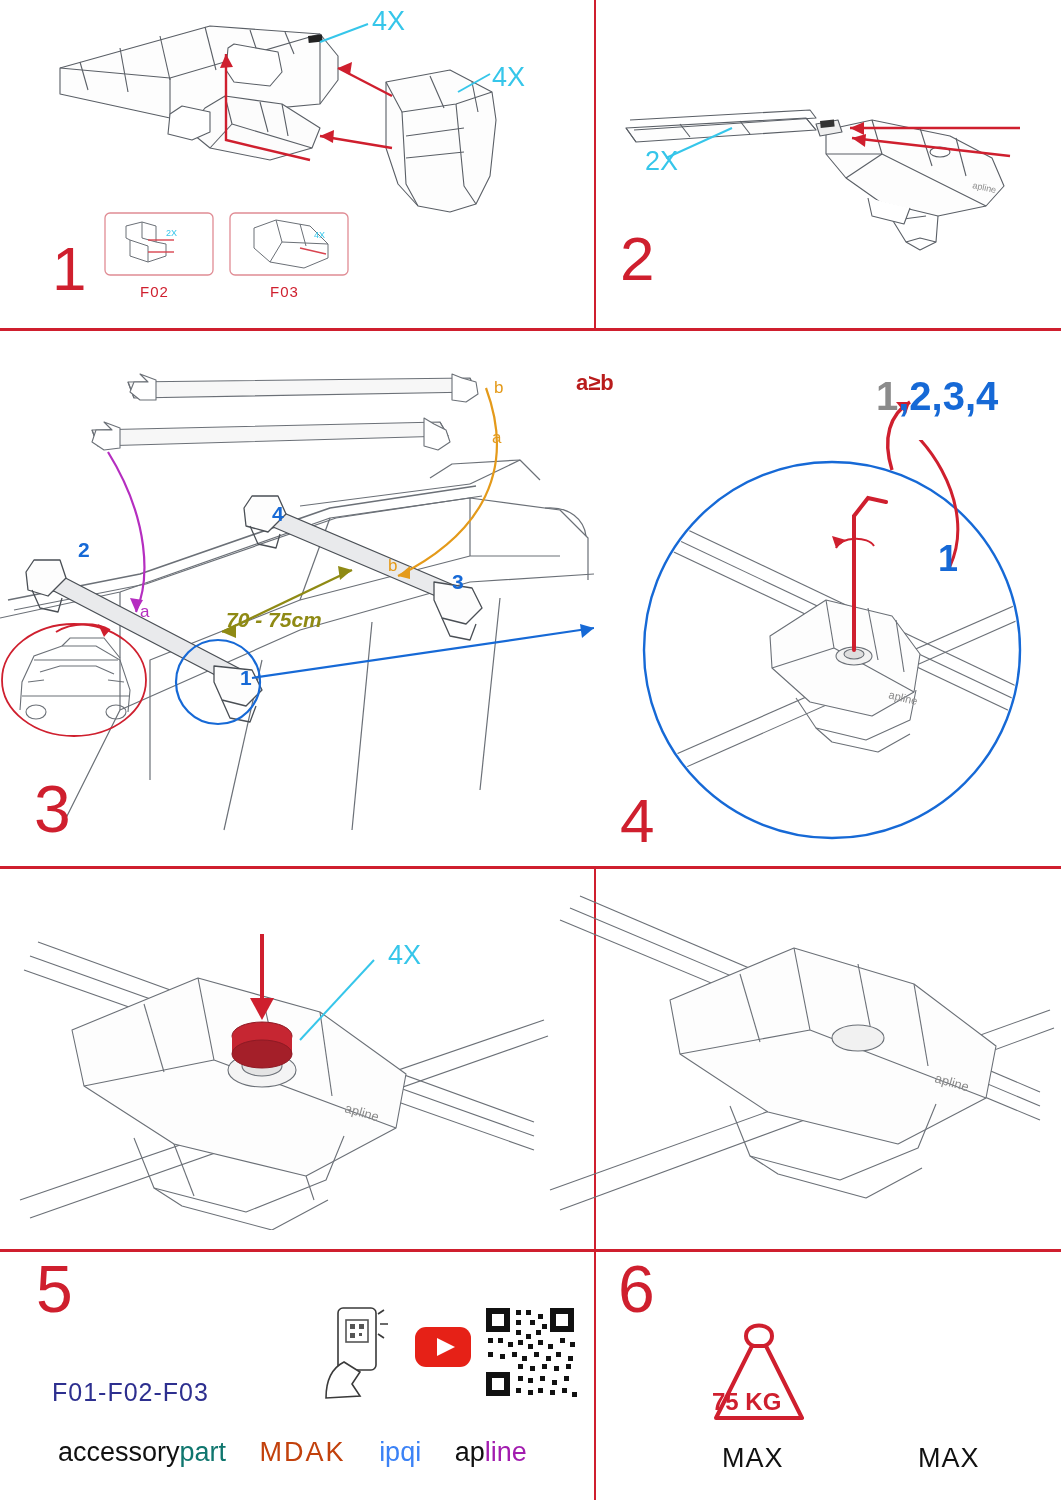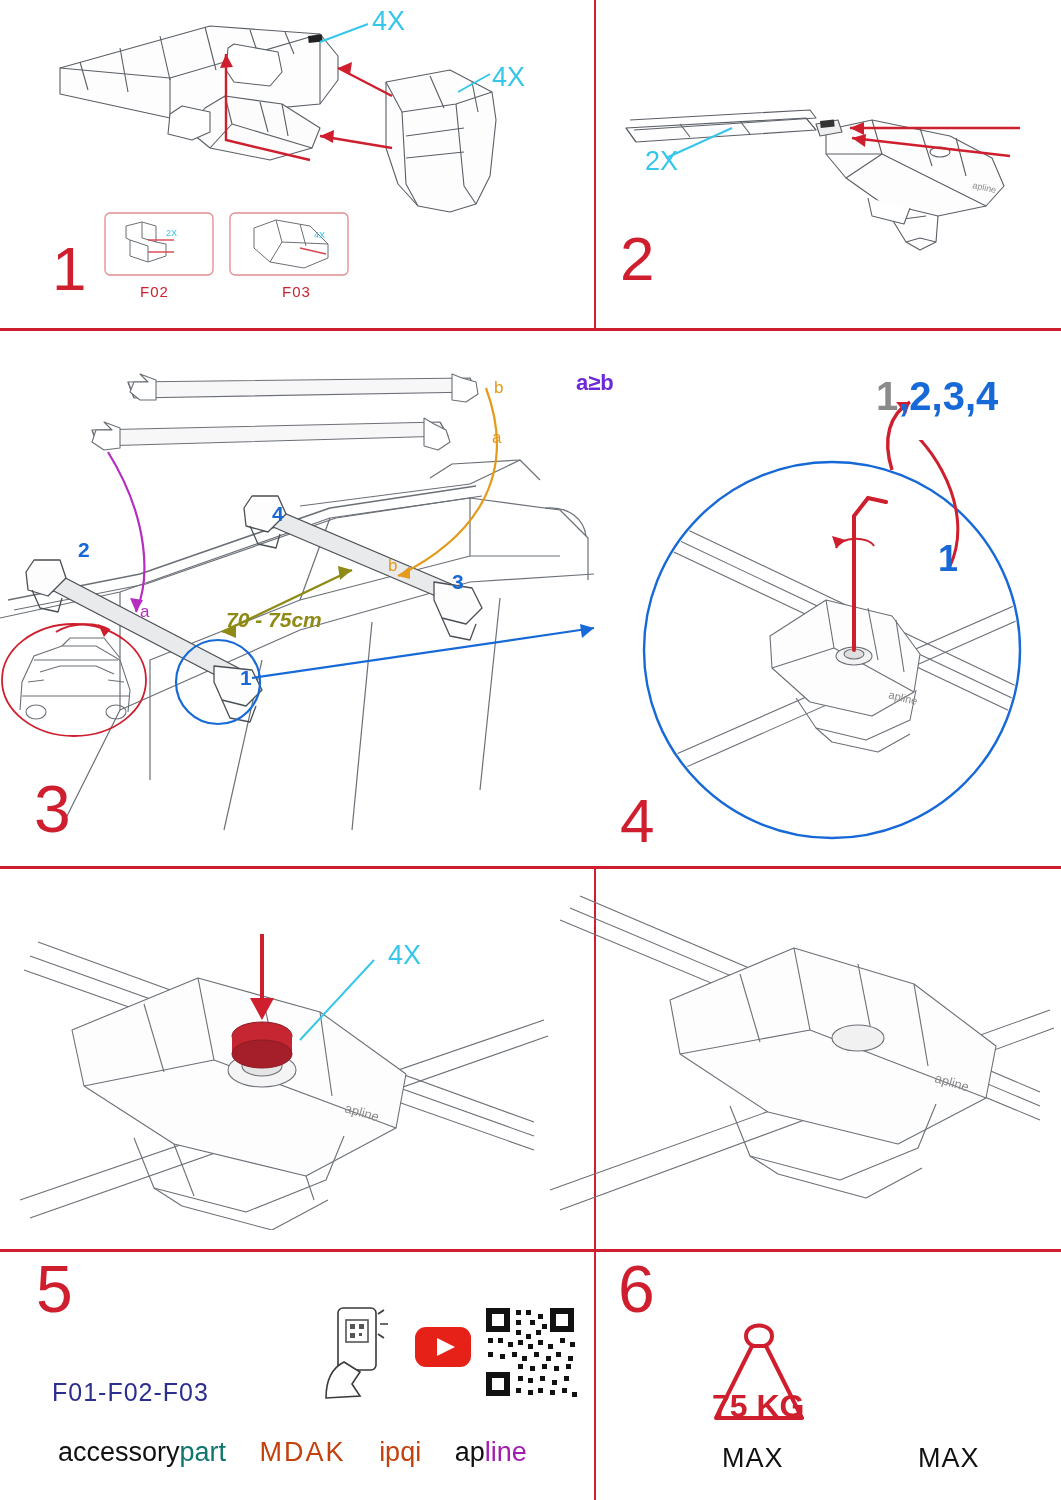--- a/index.html
+++ b/index.html
@@ -36,21 +36,21 @@
   .dkol{color:#8f8a14;}
 
   svg{display:block;}
   .drw{position:absolute;}
 
   
   .codes{position:absolute;left:52px;top:1378px;font-size:25px;letter-spacing:1px;color:#2d2f8f;font-family:"Liberation Sans",sans-serif;}
   .brands{position:absolute;left:58px;top:1437px;font-size:27px;color:#111;}
   .brands span.accent{color:#0f766e;}
   .brands .b2{color:#c2410c;letter-spacing:2px;}
-  .brands .b3{color:#c2410c;}
+  .brands .b3{color:#3b82f6;}
   .brands .b4{color:#111;}
   .brands .b4 i{color:#a21caf;font-style:normal;}
   .maxtxt{position:absolute;font-size:27px;color:#111;letter-spacing:1px;}
 </style>
 </head>
 <body>
 
 <div class="sheet">
 
   <div class="hr r1"></div>
@@ -134,21 +134,21 @@
           <path d="M44 40 L70 40"></path>
         <path d="M196 36 L222 42"></path>
       </g>
       <g fill="#36c6ea" font-size="9" font-family="Liberation Sans,sans-serif">
         <text x="62" y="24">2X</text>
         <text x="210" y="26">4X</text>
       </g>
     </svg>
   </div>
   <span class="lbl" style="left:140px;top:283px;font-size:15px;color:#cf1f2e;letter-spacing:1px;">F02</span>
-  <span class="lbl" style="left:282px;top:283px;font-size:15px;color:#cf1f2e;letter-spacing:1px;">F03</span>
+  <span class="lbl" style="left:270px;top:283px;font-size:15px;color:#cf1f2e;letter-spacing:1px;">F03</span>
   <span class="stepnum s1">1</span>
 
   <div class="drw" style="left:620px;top:90px;">
     <svg width="430" height="170" viewBox="0 0 430 170">
       <g fill="none" stroke="#5a5f66" stroke-width="1.1" stroke-linejoin="round">
 
         <path d="M6 38 L186 28 L196 40 L16 52 Z" fill="#fdfdfd"></path>
         <path d="M6 38 L16 52"></path>
         <path d="M60 34 L70 47"></path>
         <path d="M120 31 L130 44"></path>
@@ -281,21 +281,21 @@
 
       <path d="M252 318 L594 268" fill="none" stroke="#1669d6" stroke-width="2.2"></path>
       <polygon points="594,268 580,264 582,278" fill="#1669d6"></polygon>
     </svg>
   </div>
 
   <span class="lbl ol" style="left:494px;top:378px;font-size:17px;">b</span>
   <span class="lbl ol" style="left:492px;top:428px;font-size:17px;">a</span>
   <span class="lbl mag" style="left:140px;top:602px;font-size:17px;">a</span>
   <span class="lbl ol" style="left:388px;top:556px;font-size:17px;">b</span>
-  <span class="lbl" style="left:576px;top:370px;font-size:22px;font-weight:bold;color:#6d28d9;"><span>a≥b</span></span>
+  <span class="lbl" style="left:576px;top:370px;font-size:22px;font-weight:bold;color:#b91c1c;"><span>a≥b</span></span>
   <span class="lbl dkol" style="left:226px;top:608px;font-size:21px;font-style:italic;font-weight:bold;text-align:right;">70 - 75cm</span>
   <span class="lbl blu" style="left:240px;top:666px;font-size:21px;font-weight:bold;">1</span>
   <span class="lbl blu" style="left:78px;top:538px;font-size:21px;font-weight:bold;">2</span>
   <span class="lbl blu" style="left:452px;top:570px;font-size:21px;font-weight:bold;">3</span>
   <span class="lbl blu" style="left:272px;top:502px;font-size:21px;font-weight:bold;">4</span>
   <span class="stepnum s3">3</span>
 
   <div class="drw" style="left:620px;top:440px;">
     <svg width="430" height="400" viewBox="0 0 430 400">
       <circle cx="212" cy="210" r="188" fill="none" stroke="#1669d6" stroke-width="2.4"></circle>
@@ -507,18 +507,18 @@
   <span class="stepnum s6">6</span>
 
   <div class="drw" style="left:694px;top:1306px;">
     <svg width="130" height="124" viewBox="0 0 130 124">
       <g fill="none" stroke="#cf1f2e" stroke-width="4" stroke-linejoin="round">
         <path d="M52 30 C52 16 78 16 78 30 C78 38 70 40 70 40 L60 40 C60 40 52 38 52 30 Z"></path>
         <path d="M58 40 L72 40 L108 112 L22 112 Z"></path>
       </g>
     </svg>
   </div>
-  <span class="lbl" style="left:712px;top:1388px;font-size:32px;font-weight:bold;color:#cf1f2e;">75 KG</span>
+  <span class="lbl" style="left:712px;top:1388px;font-size:24px;font-weight:bold;color:#cf1f2e;">75 KG</span>
   <span class="maxtxt" style="left:722px;top:1443px;">MAX</span>
 
   <span class="maxtxt" style="left:918px;top:1443px;">MAX</span>
 
 </div>
 
 </body></html>

